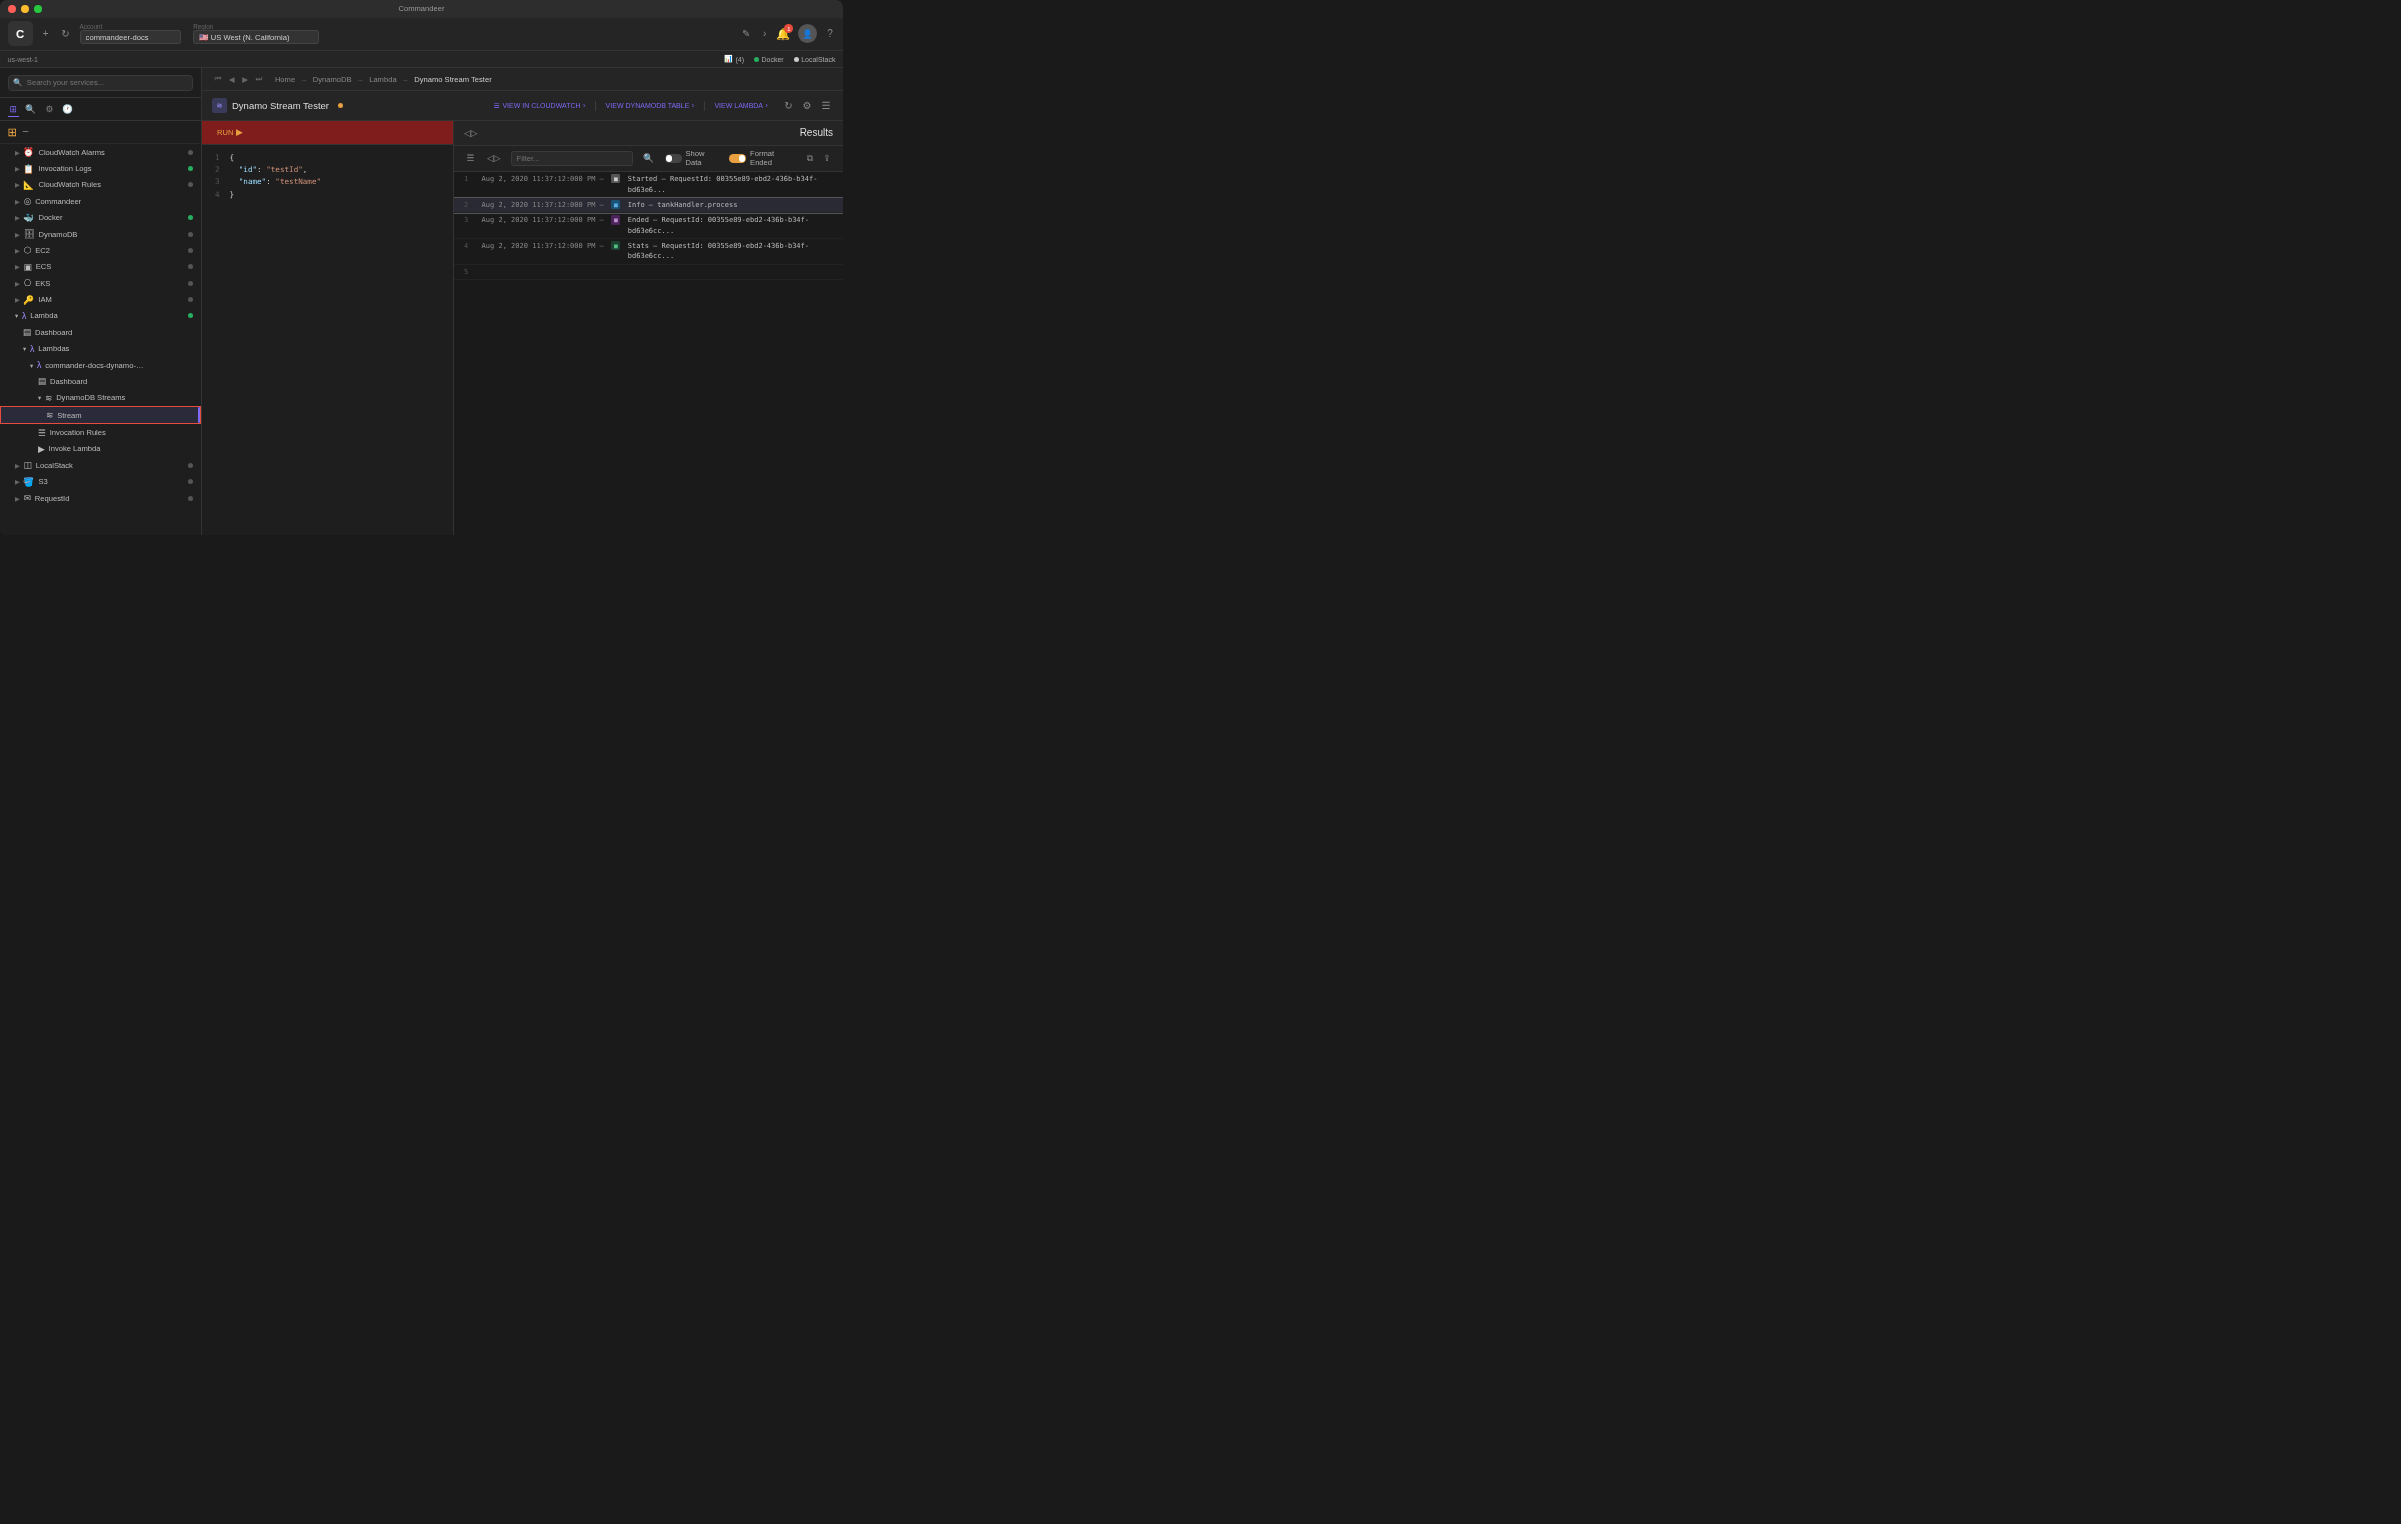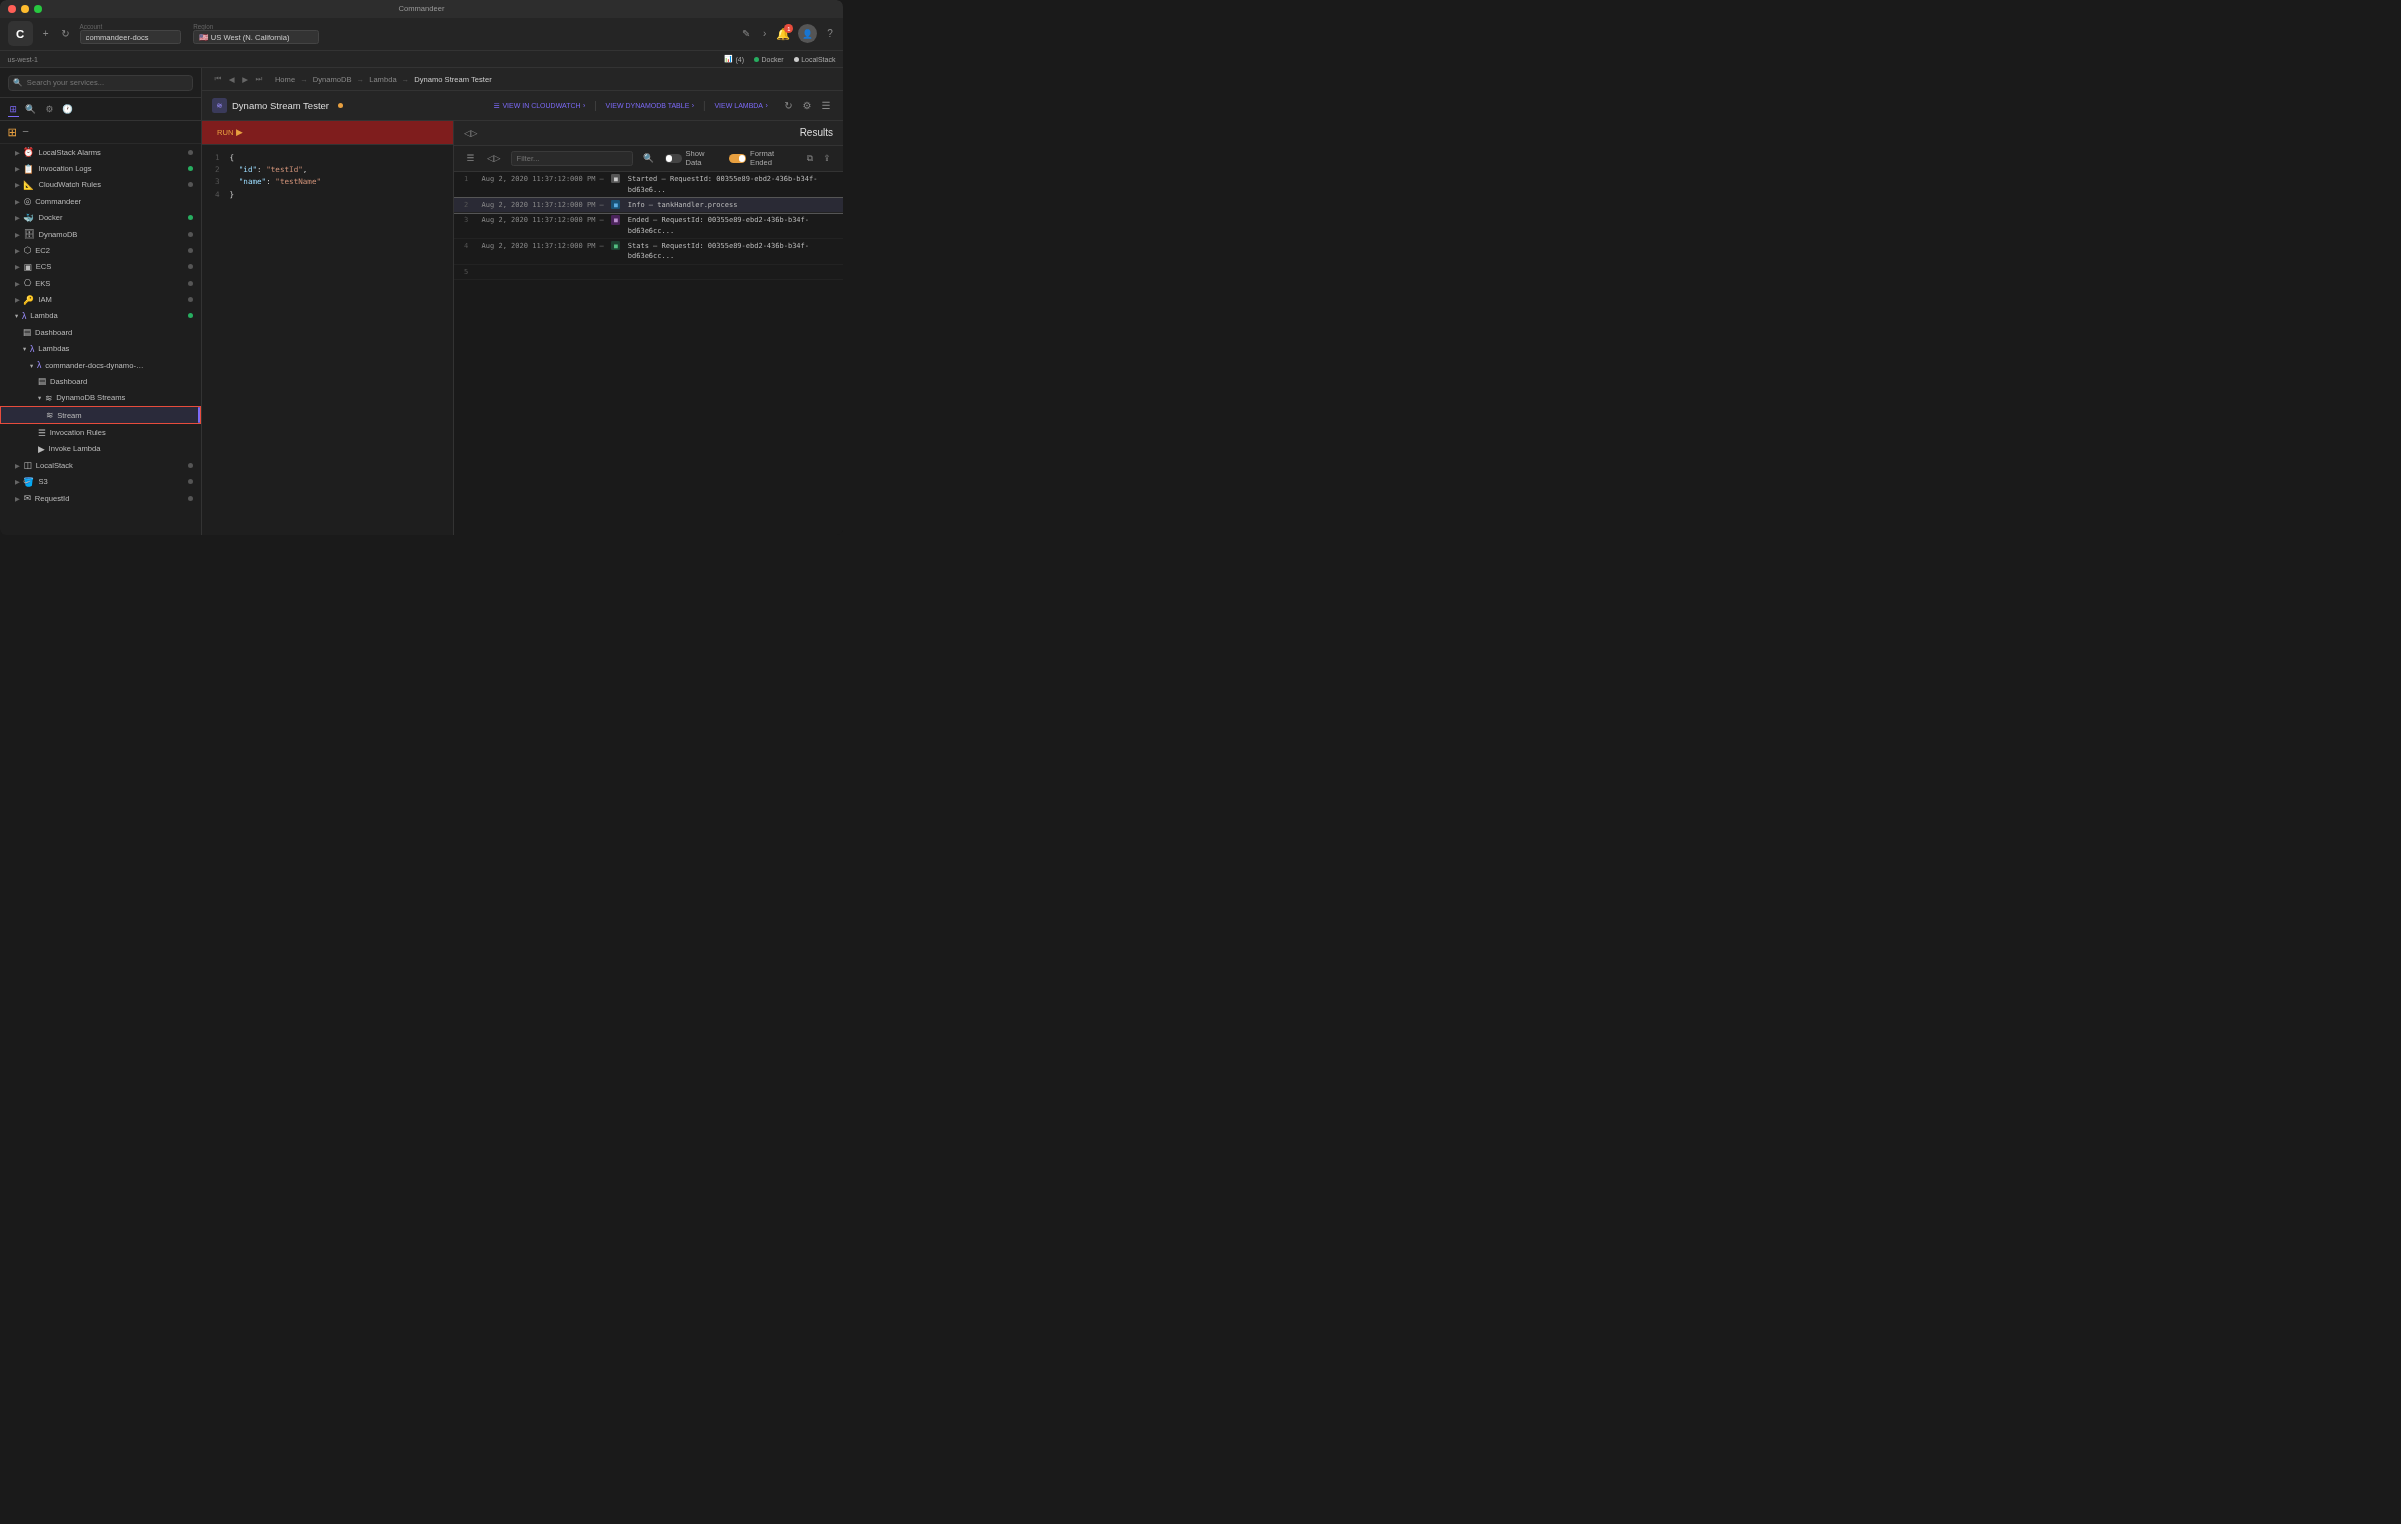--- a/index.html
+++ b/index.html
@@ -650,21 +650,21 @@
     <div class="sidebar-extras">
       <span class="sb-icon">⊞</span>
       <span class="sb-minus">−</span>
     </div>
 
     <div class="sidebar-list">
 
       <div class="sb-item indent-1">
         <span class="sb-expand">▶</span>
         <span class="sb-service-icon">⏰</span>
-        <span class="sb-label">LocalStack Alarms</span>
+        <span class="sb-label">CloudWatch Alarms</span>
         <div class="sb-dot dot-gray"></div>
       </div>
 
       <div class="sb-item indent-1">
         <span class="sb-expand">▶</span>
         <span class="sb-service-icon">📋</span>
         <span class="sb-label">Invocation Logs</span>
         <div class="sb-dot dot-green"></div>
       </div>
 

